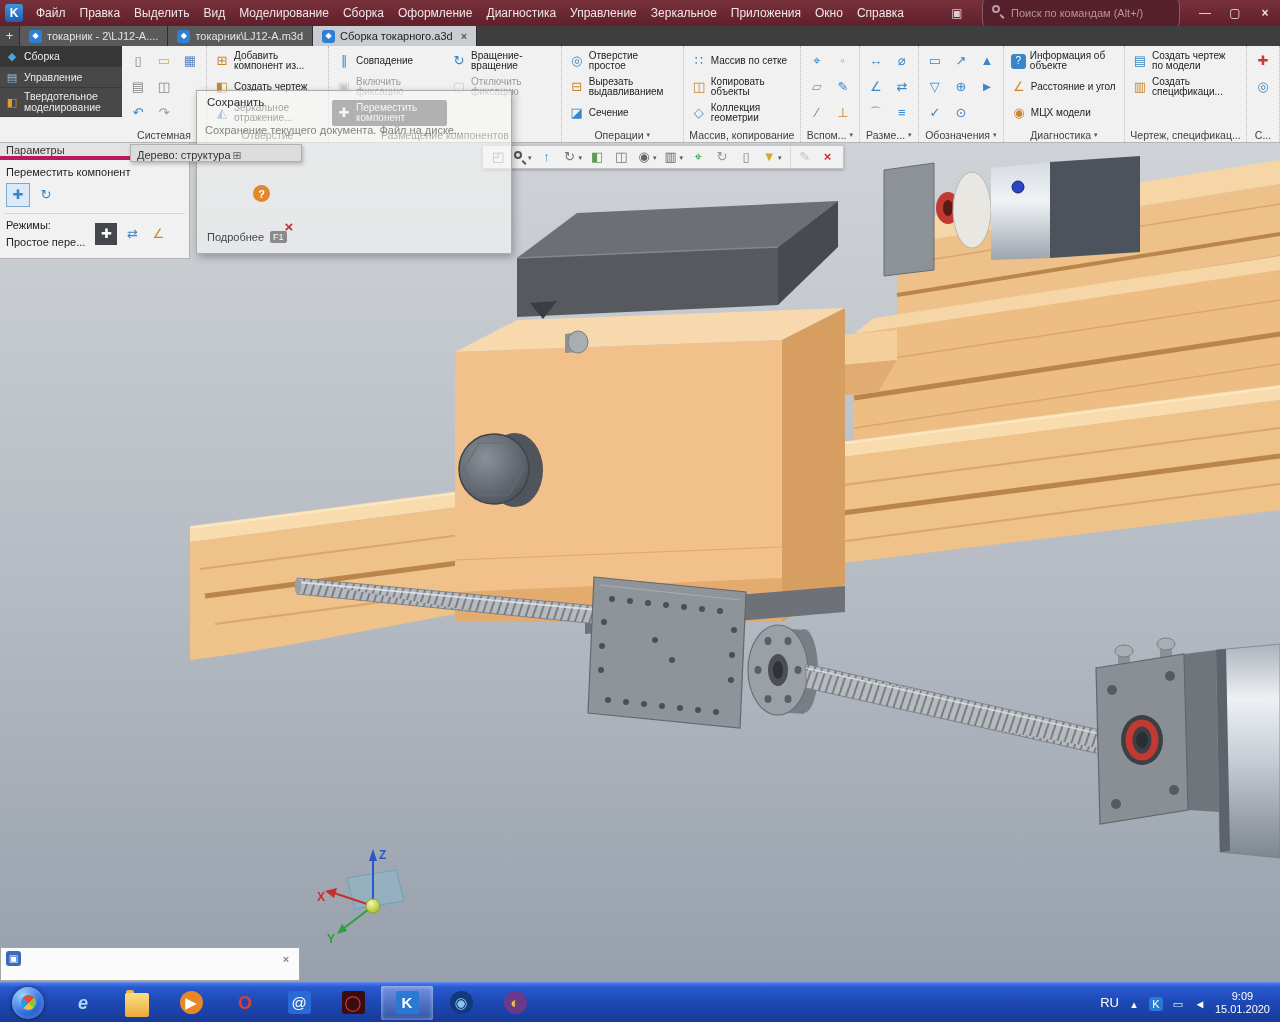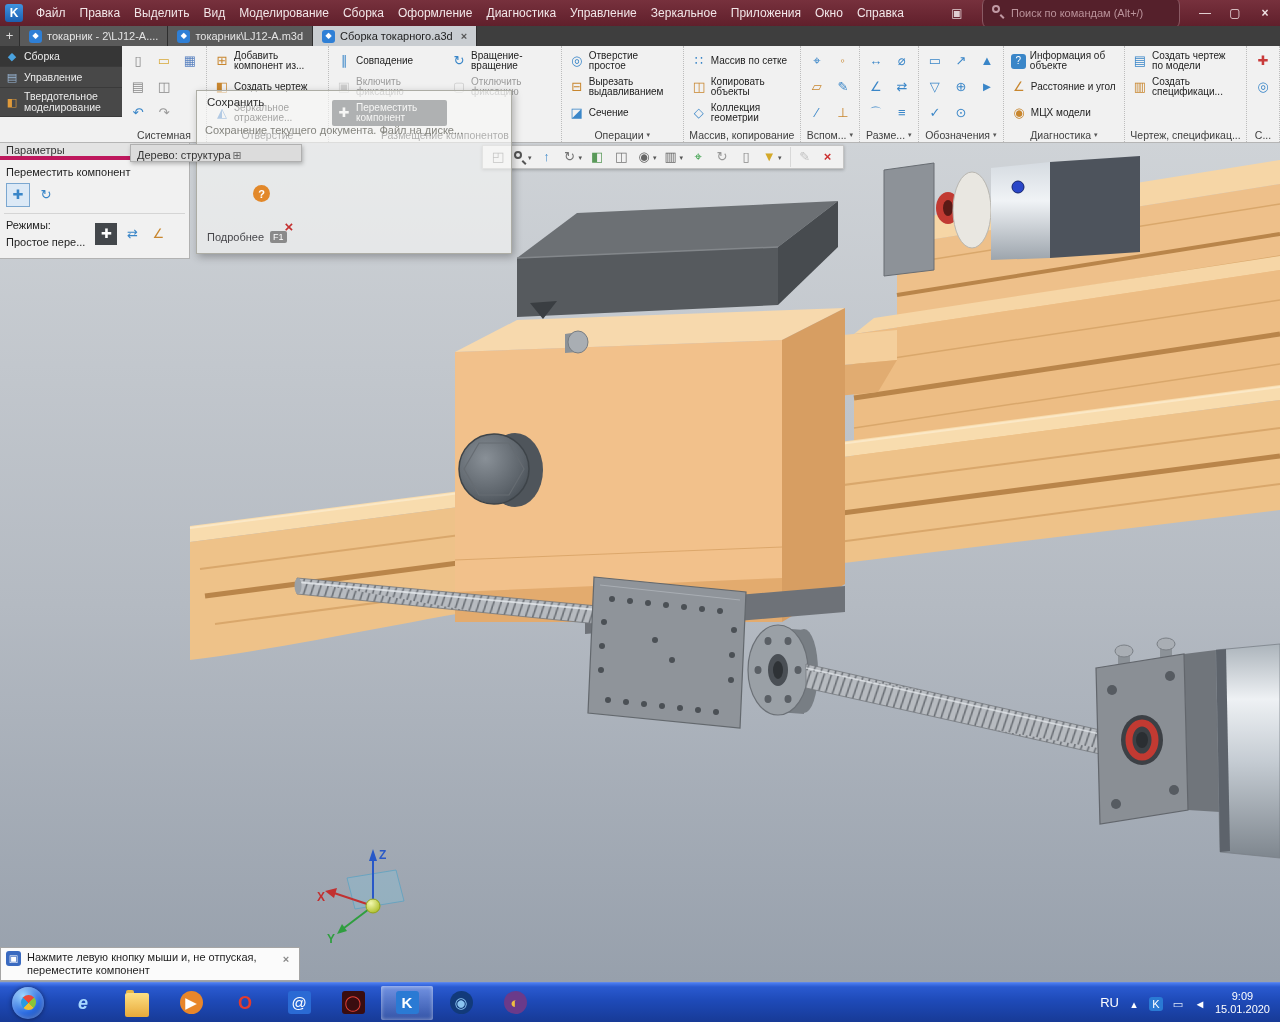--- a/index.html
+++ b/index.html
@@ -781,24 +781,20 @@
   <span class="tt-help"><span class="icn badge round" style="color: rgb(255, 255, 255); background: rgb(226, 136, 42);">?</span></span>
   <span class="tt-close"><span class="icn bold" style="color: rgb(196, 48, 48);">×</span></span>
   <div class="tt-more">
     <span>Подробнее</span>
     <kbd>F1</kbd>
   </div>
 </div>
 
 <div class="status-hint">
   <span><span class="icn badge" style="color: rgb(255, 255, 255); background: rgb(58, 106, 192);">▣</span></span>
-  <div class="sh-text">
-    <div>Нажмите левую кнопку мыши и, не отпуская,</div>
-    <div>переместите компонент</div>
-  </div>
   <span class="sh-close"><span class="icn bold" style="color: rgb(136, 136, 136);">×</span></span>
 </div>
 
 <div class="taskbar">
   <div class="start-btn">
     <div class="orb">
         <div class="orb-flag"></div>
       </div>
   </div>
   <div class="tb-apps">

